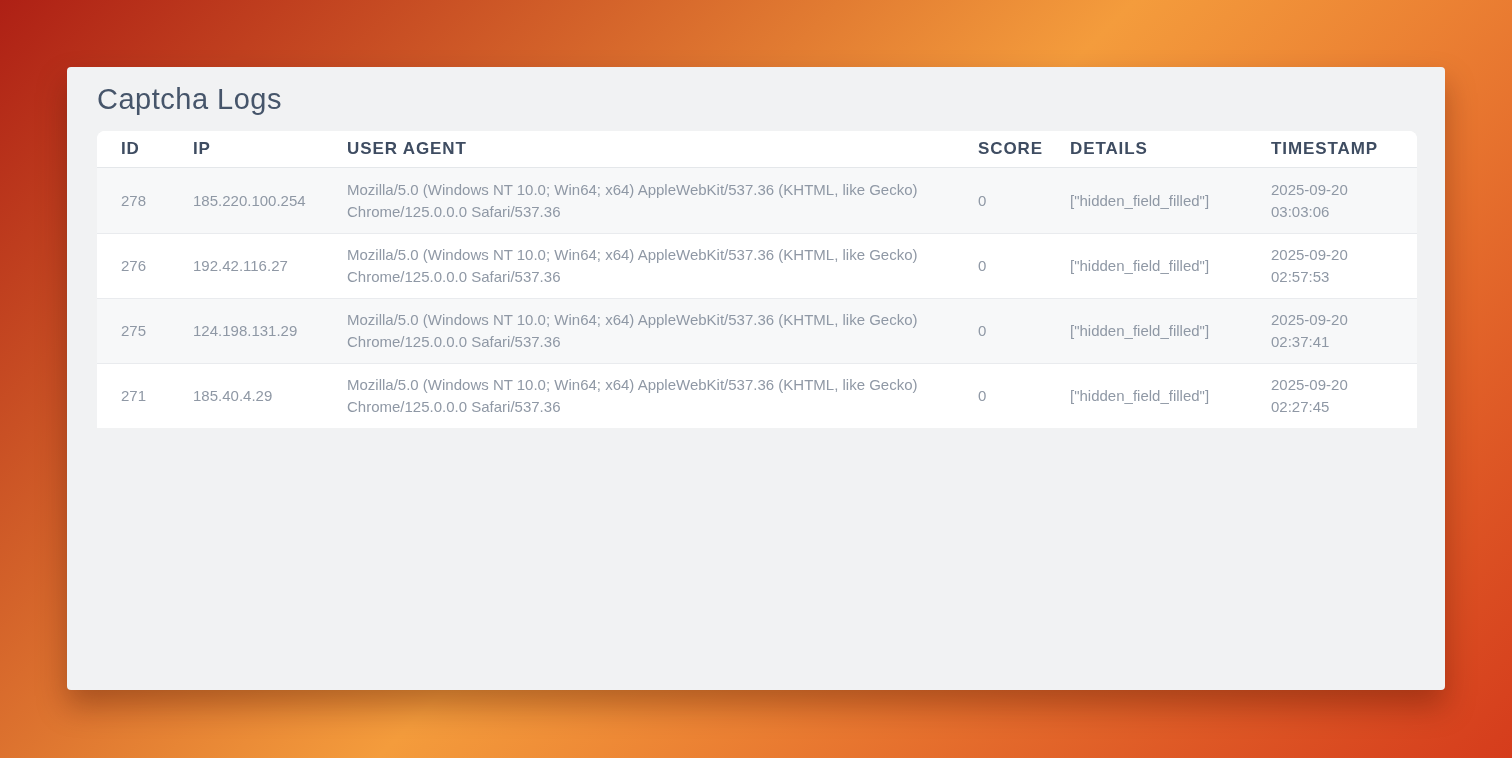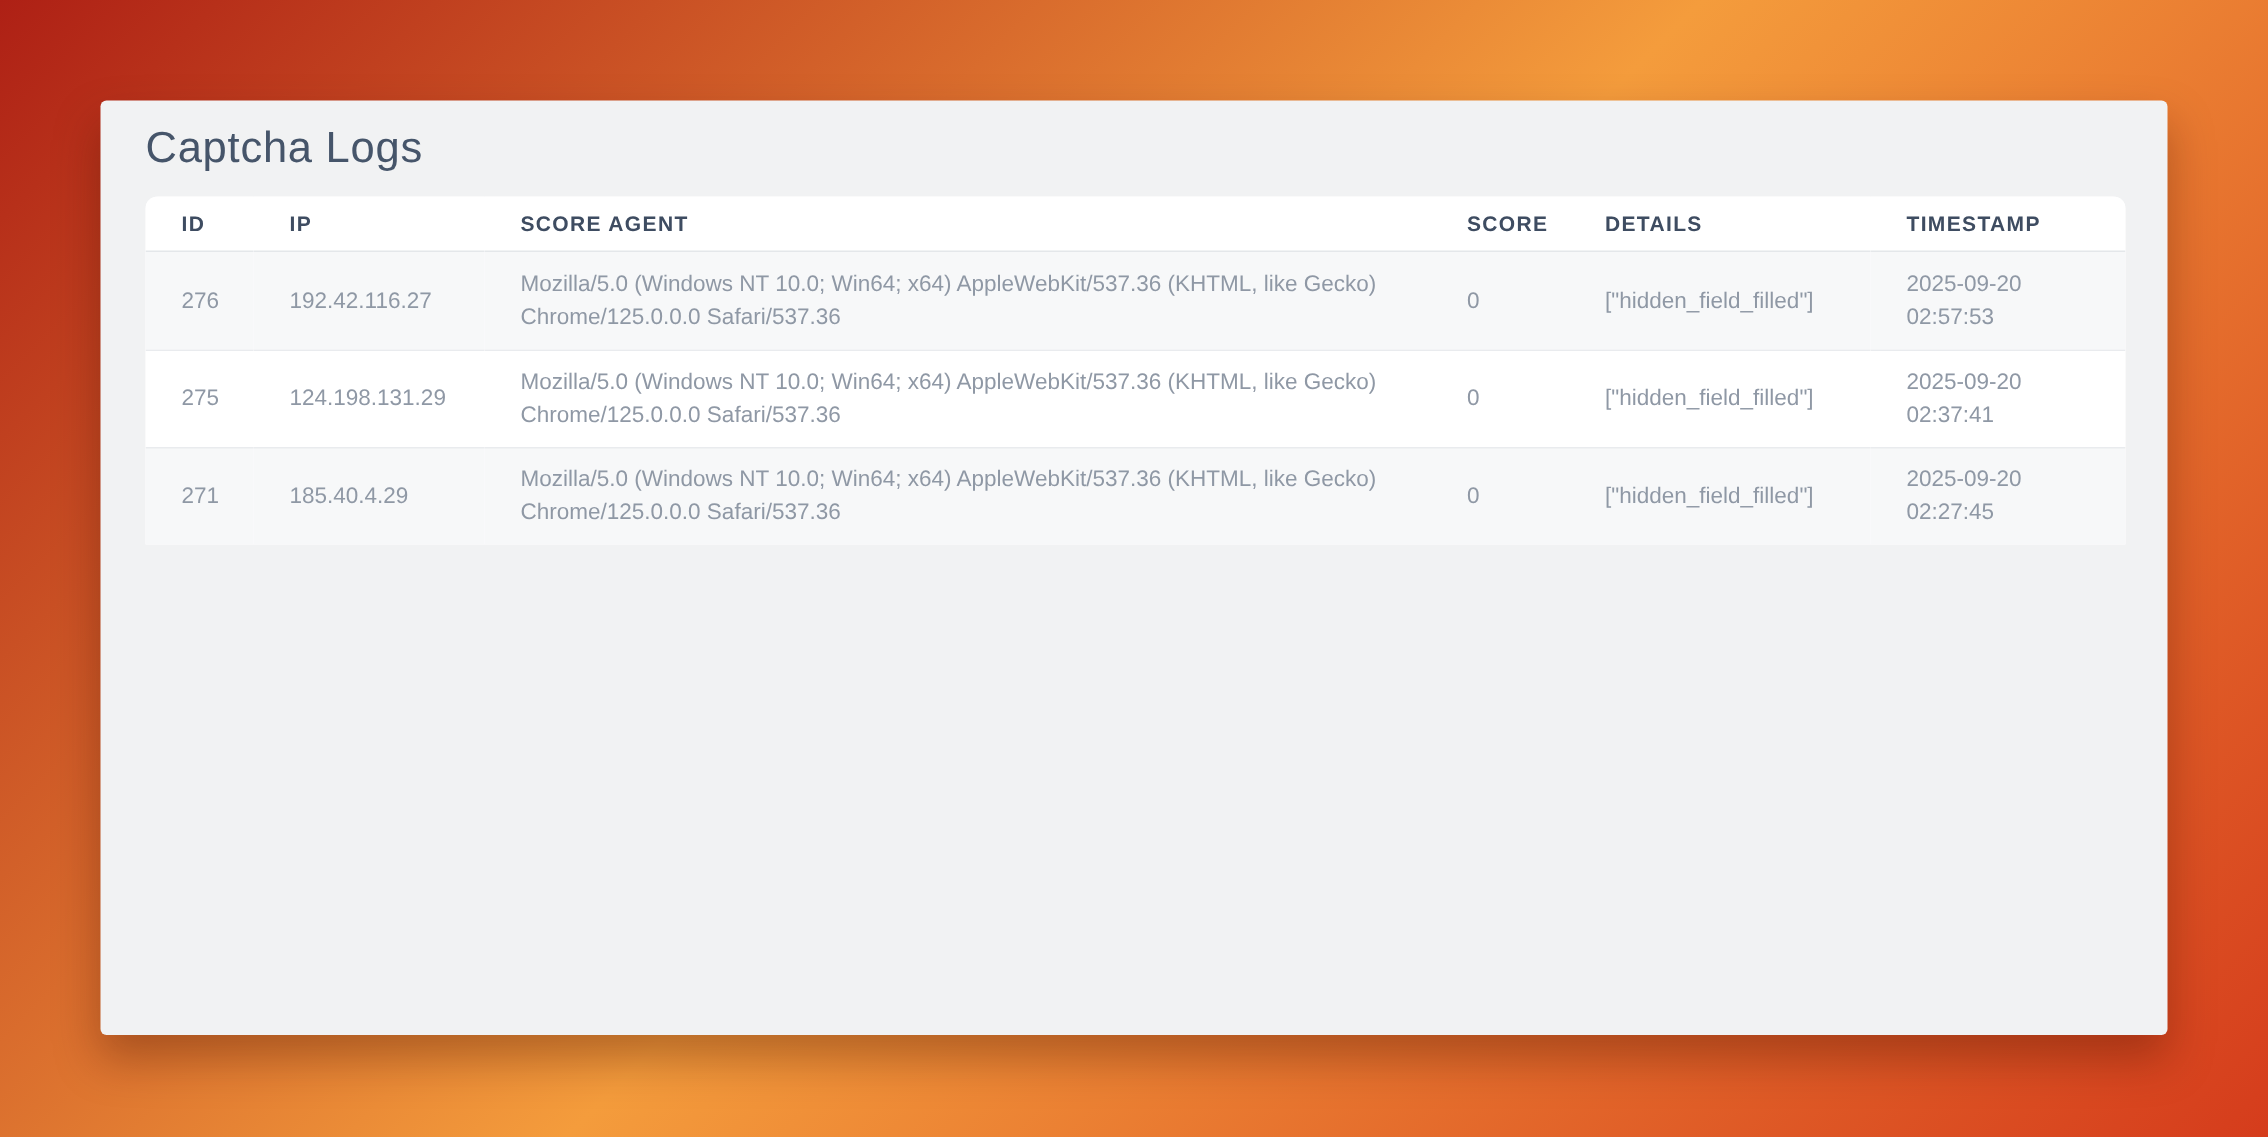--- a/index.html
+++ b/index.html
@@ -42,21 +42,21 @@
     width: 100%;
     border-collapse: separate;
     border-spacing: 0;
     table-layout: fixed;
   }
   thead th {
     height: 37px;
     padding: 0 16px 0 24px;
     text-align: left;
     vertical-align: middle;
-    font-size: 14px;
+    font-size: 17px;
     font-weight: 700;
     letter-spacing: 0.9px;
     color: #3e4c61;
     white-space: nowrap;
     border-bottom: 1px solid #e4e7ea;
     background: #ffffff;
   }
   tbody td {
     height: 65px;
     padding: 10px 16px 10px 24px;
@@ -88,27 +88,35 @@
           <col class="col-ip">
           <col class="col-ua">
         <col class="col-score">
           <col class="col-details">
           <col class="col-ts">
       </colgroup>
       <thead>
         <tr>
           <th>ID</th>
           <th>IP</th>
-          <th>SCORE AGENT</th>
+          <th>USER AGENT</th>
           <th>SCORE</th>
           <th>DETAILS</th>
           <th>TIMESTAMP</th>
         </tr>
       </thead>
       <tbody>
+  <tr>
+    <td>278</td>
+    <td>185.220.100.254</td>
+    <td>Mozilla/5.0 (Windows NT 10.0; Win64; x64) AppleWebKit/537.36 (KHTML, like Gecko) Chrome/125.0.0.0 Safari/537.36</td>
+    <td>0</td>
+    <td>["hidden_field_filled"]</td>
+    <td>2025-09-20 03:03:06</td>
+  </tr>
 
 
   <tr>
     <td>276</td>
     <td>192.42.116.27</td>
     <td>Mozilla/5.0 (Windows NT 10.0; Win64; x64) AppleWebKit/537.36 (KHTML, like Gecko) Chrome/125.0.0.0 Safari/537.36</td>
     <td>0</td>
     <td>["hidden_field_filled"]</td>
     <td>2025-09-20 02:57:53</td>
   </tr>

